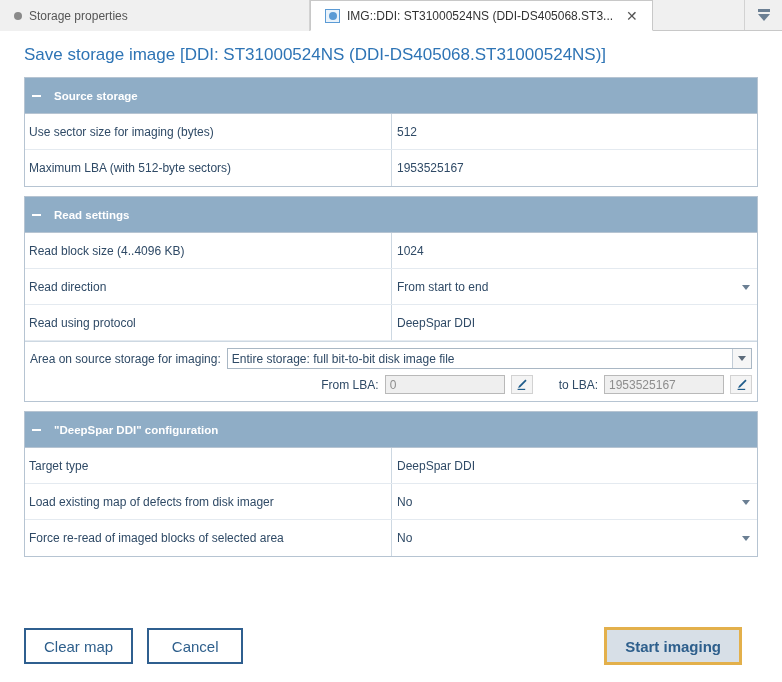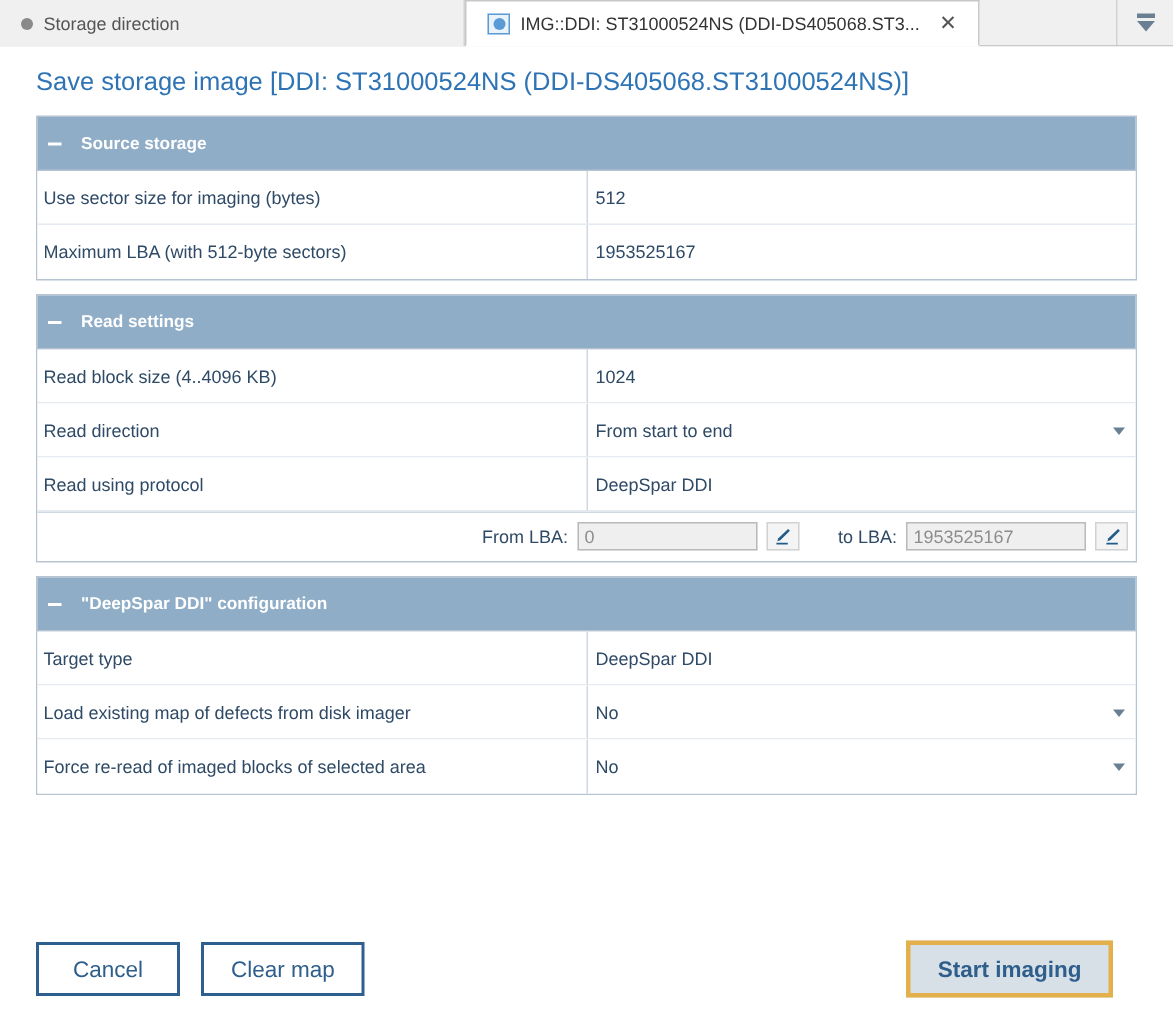--- a/index.html
+++ b/index.html
@@ -283,21 +283,21 @@
     min-width: 130px;
     height: 38px;
   }
 </style>
 </head>
 <body>
 
 <div class="tabbar">
   <div class="tab inactive">
     <span class="dot-icon"></span>
-    <span class="tab-label">Storage direction</span>
+    <span class="tab-label">Storage properties</span>
   </div>
   <div class="tab active">
     <span class="disk-icon">
         <i></i>
       </span>
     <span class="tab-label">IMG::DDI: ST31000524NS (DDI-DS405068.ST3...</span>
     <span class="tab-close">✕</span>
   </div>
   <div class="tabbar-filler"></div>
   <div class="tablist-btn">
@@ -343,20 +343,29 @@
         <span>From start to end</span>
         <span class="cell-arrow"></span>
       </div>
     </div>
     <div class="grid-row">
       <div class="cell-label">Read using protocol</div>
       <div class="cell-value">DeepSpar DDI</div>
     </div>
 
     <div class="area-block">
+      <div class="area-line">
+        <span class="area-label">Area on source storage for imaging:</span>
+        <span class="combo">
+          <span class="combo-text">Entire storage: full bit-to-bit disk image file</span>
+          <span class="combo-btn">
+              <span class="tri"></span>
+            </span>
+        </span>
+      </div>
       <div class="area-line">
         <span class="area-label">From LBA:</span>
         <input class="lba-input" type="text" disabled="" value="0" style="">
         <span class="pencil-btn">
           <svg width="13" height="13" viewBox="0 0 13 13">
             <path d="M10.4 1.6 L11.6 2.8 L5.2 9.2 L3.2 9.9 L3.9 7.9 Z" fill="#1f5c8b"></path>
             <path d="M2.6 11.4 L10.2 11.4" stroke="#1f5c8b" stroke-width="1.2"></path>
           </svg>
         </span>
         <span class="spacer-lr"></span>
@@ -391,18 +400,18 @@
     <div class="grid-row">
       <div class="cell-label">Force re-read of imaged blocks of selected area</div>
       <div class="cell-value has-arrow">
         <span>No</span>
         <span class="cell-arrow"></span>
       </div>
     </div>
   </div>
 
   <div class="footer">
+    <button class="btn">Clear map</button>
     <button class="btn">Cancel</button>
-    <button class="btn">Clear map</button>
     <button class="btn btn-primary">Start imaging</button>
   </div>
 
 </div>
 
 </body></html>

